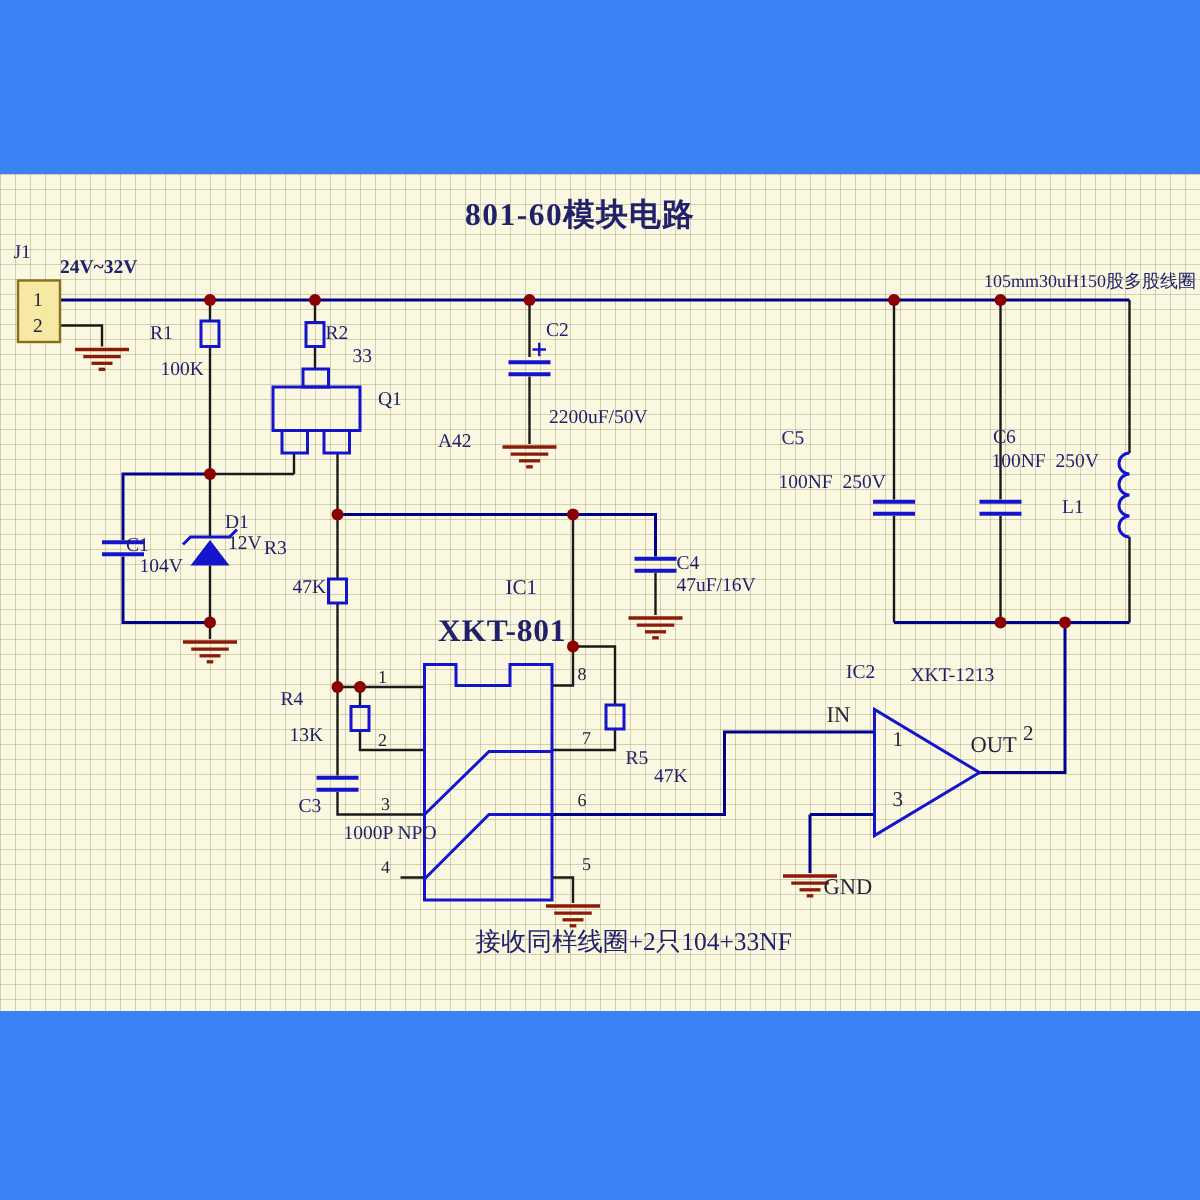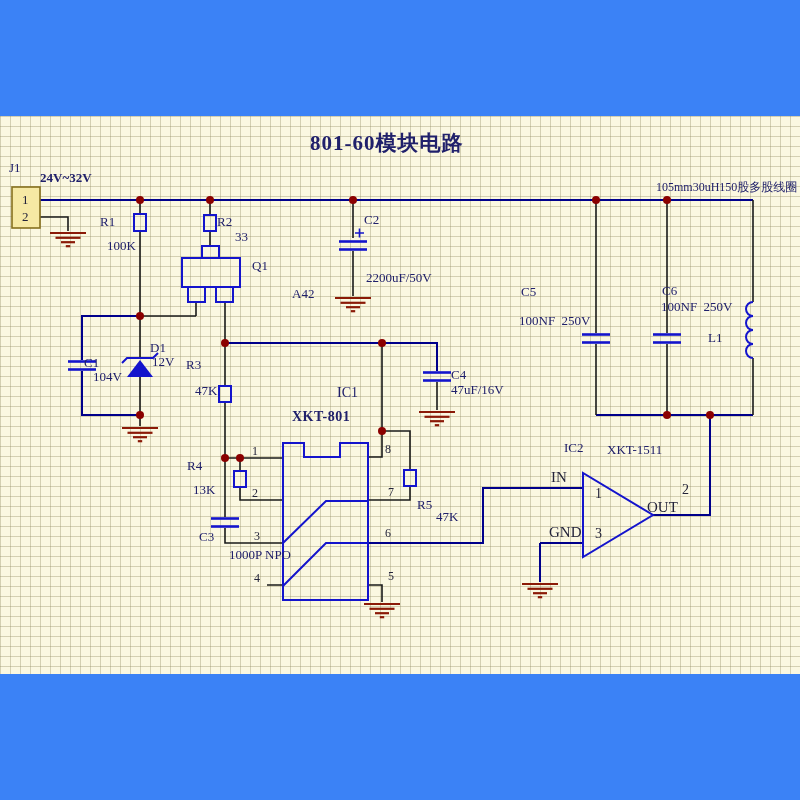--- a/index.html
+++ b/index.html
@@ -13,21 +13,21 @@
     background-size:10px 10px;}
   svg{position:absolute;left:0;top:0;}
   .lbl{position:absolute;font-size:13px;color:#20206b;white-space:pre;line-height:1.1;}
   .blk{color:#23233a;}
   .pin{font-size:12px;color:#23233a;}
   .t21{font-size:21px;font-weight:bold;letter-spacing:1px;}
   .t17{font-size:17px;}
   .t12{font-size:12px;}
   .t14{font-size:14px;margin-left:28px;}
   .t15{font-size:15px;}
-  .t16b{font-size:14px;font-weight:bold;letter-spacing:0.5px;text-align:right;}
+  .t16b{font-size:21px;font-weight:bold;letter-spacing:0.5px;text-align:right;}
 </style>
 </head>
 <body>
 
 <div id="stage">
   <div id="gridband"></div>
 
   <svg width="800" height="800" viewBox="0 0 800 800">
     <defs>
       <g id="gnd-sym" stroke="#8b1a07" stroke-width="2.2" fill="none">
@@ -142,70 +142,71 @@
         <circle cx="382" cy="431" r="4"></circle>
       <circle cx="225" cy="458" r="4"></circle>
         <circle cx="240" cy="458" r="4"></circle>
       <circle cx="667" cy="415" r="4"></circle>
         <circle cx="710" cy="415" r="4"></circle>
     </g>
   </svg>
 
   <span class="lbl t21" style="left:310px;top:132px;">801-60模块电路</span>
   <span class="lbl t12" style="left:656px;top:181px;">105mm30uH150股多股线圈</span>
+  <span class="lbl t17" style="left:317px;top:619px;">接收同样线圈+2只104+33NF</span>
 
   <span class="lbl" style="left:9px;top:161px;">J1</span>
   <span class="lbl" style="left:40px;top:171px;font-weight:bold;">24V~32V</span>
   <span class="lbl blk" style="left:22px;top:193px;">1</span>
   <span class="lbl blk" style="left:22px;top:210px;">2</span>
 
   <span class="lbl" style="left:100px;top:215px;">R1</span>
   <span class="lbl" style="left:107px;top:239px;">100K</span>
   <span class="lbl" style="left:217px;top:215px;">R2</span>
   <span class="lbl" style="left:235px;top:230px;">33</span>
   <span class="lbl" style="left:252px;top:259px;">Q1</span>
   <span class="lbl" style="left:252px;top:287px;padding-left:40px;">A42</span>
   <span class="lbl" style="left:364px;top:213px;">C2</span>
   <span class="lbl" style="left:366px;top:257px;margin-top:14px;">2200uF/50V</span>
 
   <span class="lbl" style="left:84px;top:356px;text-align:center;">C1</span>
   <span class="lbl" style="left:93px;top:370px;">104V</span>
   <span class="lbl" style="left:150px;top:341px;text-align:right;">D1</span>
   <span class="lbl" style="left:152px;top:355px;">12V</span>
 
-  <span class="lbl" style="left:186px;top:358px;">R3</span>
+  <span class="lbl" style="left:176px;top:358px;">R3</span>
   <span class="lbl" style="left:195px;top:384px;">47K</span>
   <span class="lbl" style="left:187px;top:459px;">R4</span>
   <span class="lbl" style="left:193px;top:483px;">13K</span>
   <span class="lbl" style="left:199px;top:530px;">C3</span>
   <span class="lbl" style="left:189px;top:548px;margin-left:40px;">1000P NPO</span>
   <span class="lbl" style="left:417px;top:498px;">R5</span>
   <span class="lbl" style="left:436px;top:510px;">47K</span>
   <span class="lbl" style="left:451px;top:368px;">C4</span>
   <span class="lbl" style="left:451px;top:383px;">47uF/16V</span>
 
   <span class="lbl" style="left:521px;top:285px;">C5</span>
   <span class="lbl" style="left:519px;top:314px;">100NF  250V</span>
   <span class="lbl" style="left:662px;top:284px;">C6</span>
   <span class="lbl" style="left:661px;top:300px;">100NF  250V</span>
   <span class="lbl" style="left:708px;top:331px;">L1</span>
 
   <span class="lbl t14" style="left:309px;top:385px;">IC1</span>
   <span class="lbl t16b" style="left:292px;top:409px;">XKT-801</span>
   <span class="lbl" style="left:564px;top:441px;">IC2</span>
-  <span class="lbl" style="left:607px;top:443px;">XKT-1511</span>
+  <span class="lbl" style="left:607px;top:443px;">XKT-1213</span>
 
   <span class="lbl pin" style="left:252px;top:445px;">1</span>
   <span class="lbl pin" style="left:252px;top:487px;">2</span>
   <span class="lbl pin" style="left:254px;top:530px;">3</span>
   <span class="lbl pin" style="left:254px;top:572px;">4</span>
   <span class="lbl pin" style="left:385px;top:443px;">8</span>
   <span class="lbl pin" style="left:388px;top:486px;">7</span>
   <span class="lbl pin" style="left:385px;top:527px;">6</span>
   <span class="lbl pin" style="left:388px;top:570px;">5</span>
 
   <span class="lbl t15 blk" style="left:551px;top:469px;">IN</span>
   <span class="lbl t14 blk" style="left:567px;top:486px;">1</span>
   <span class="lbl t14 blk" style="left:654px;top:482px;">2</span>
-  <span class="lbl t15 blk" style="left:647px;top:499px;">OUT</span>
+  <span class="lbl t15 blk" style="left:647px;top:489px;">OUT</span>
   <span class="lbl t14 blk" style="left:567px;top:526px;">3</span>
-  <span class="lbl t15 blk" style="left:549px;top:524px;">GND</span>
+  <span class="lbl t15 blk" style="left:549px;top:584px;">GND</span>
 </div>
 
 </body></html>

